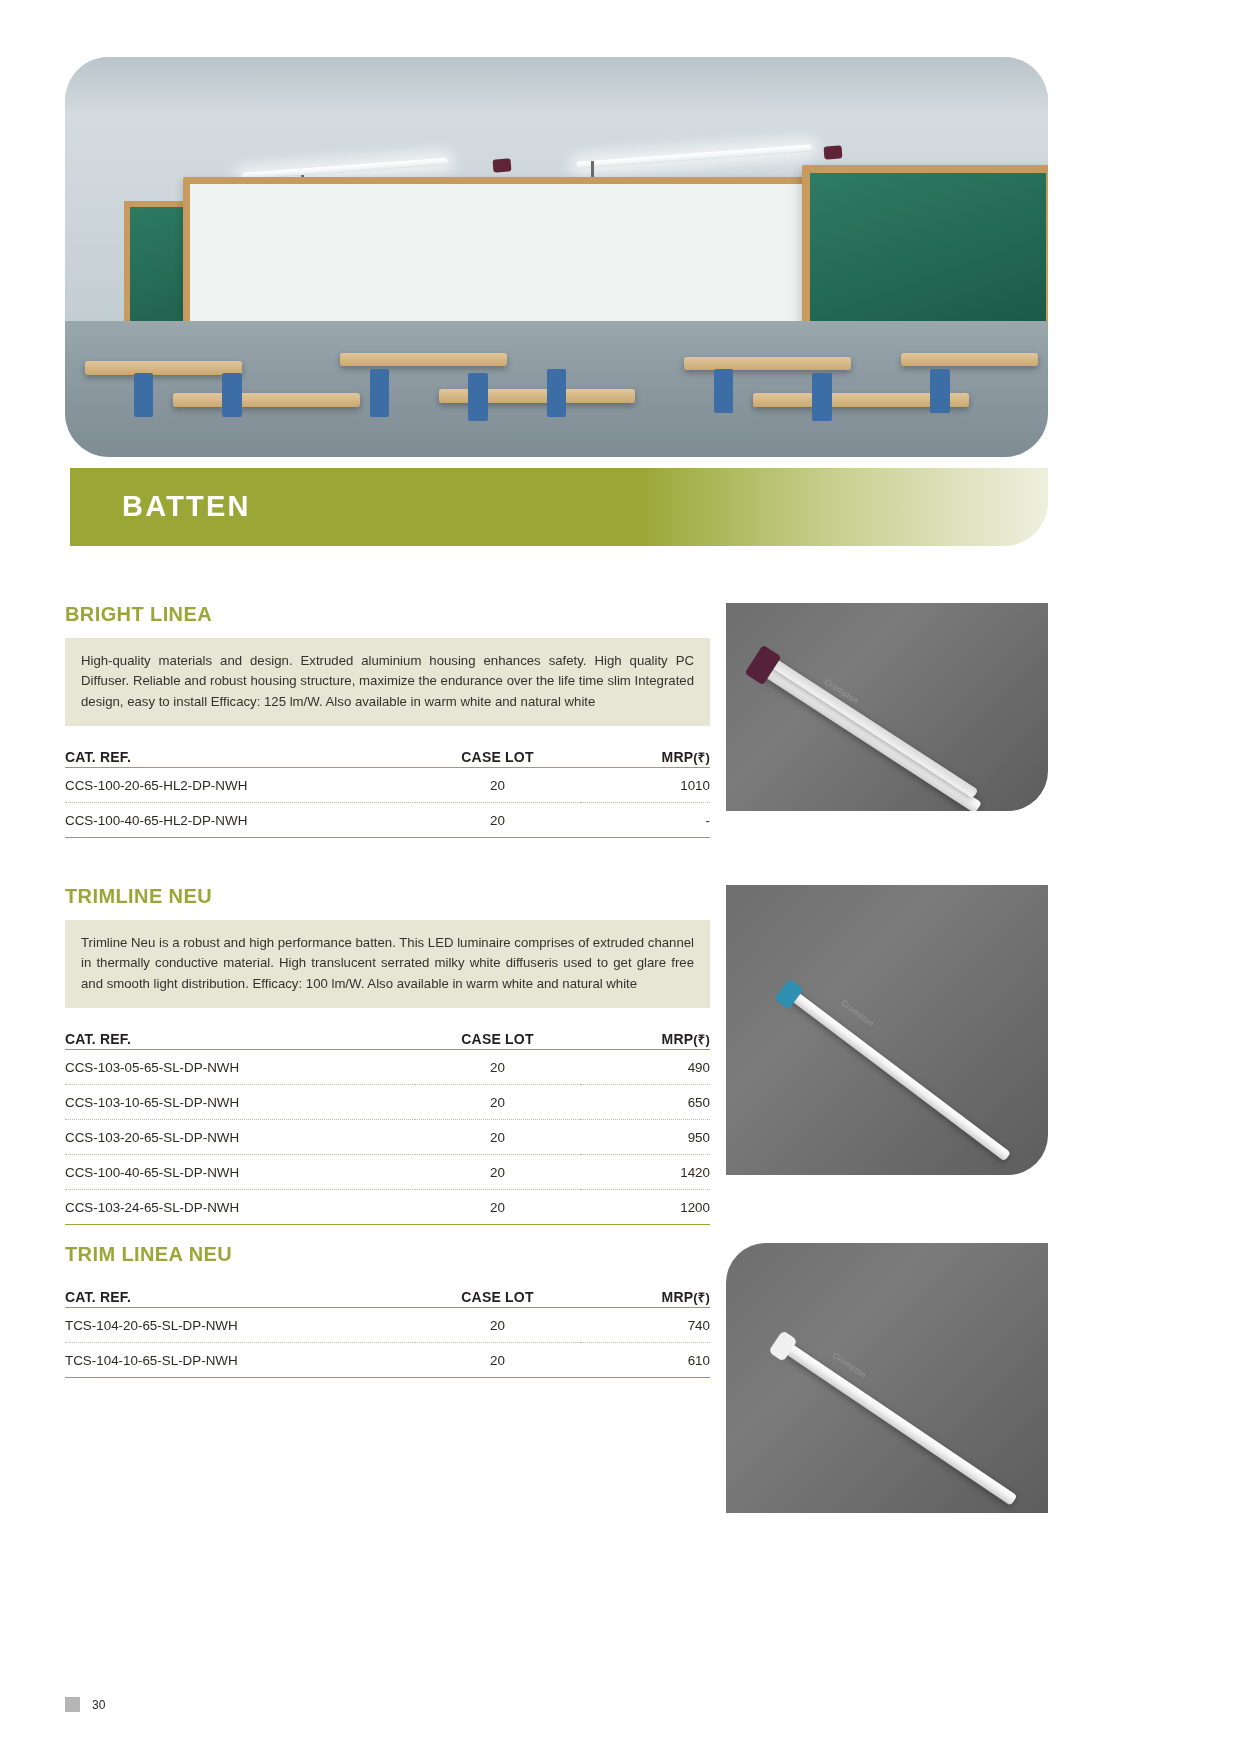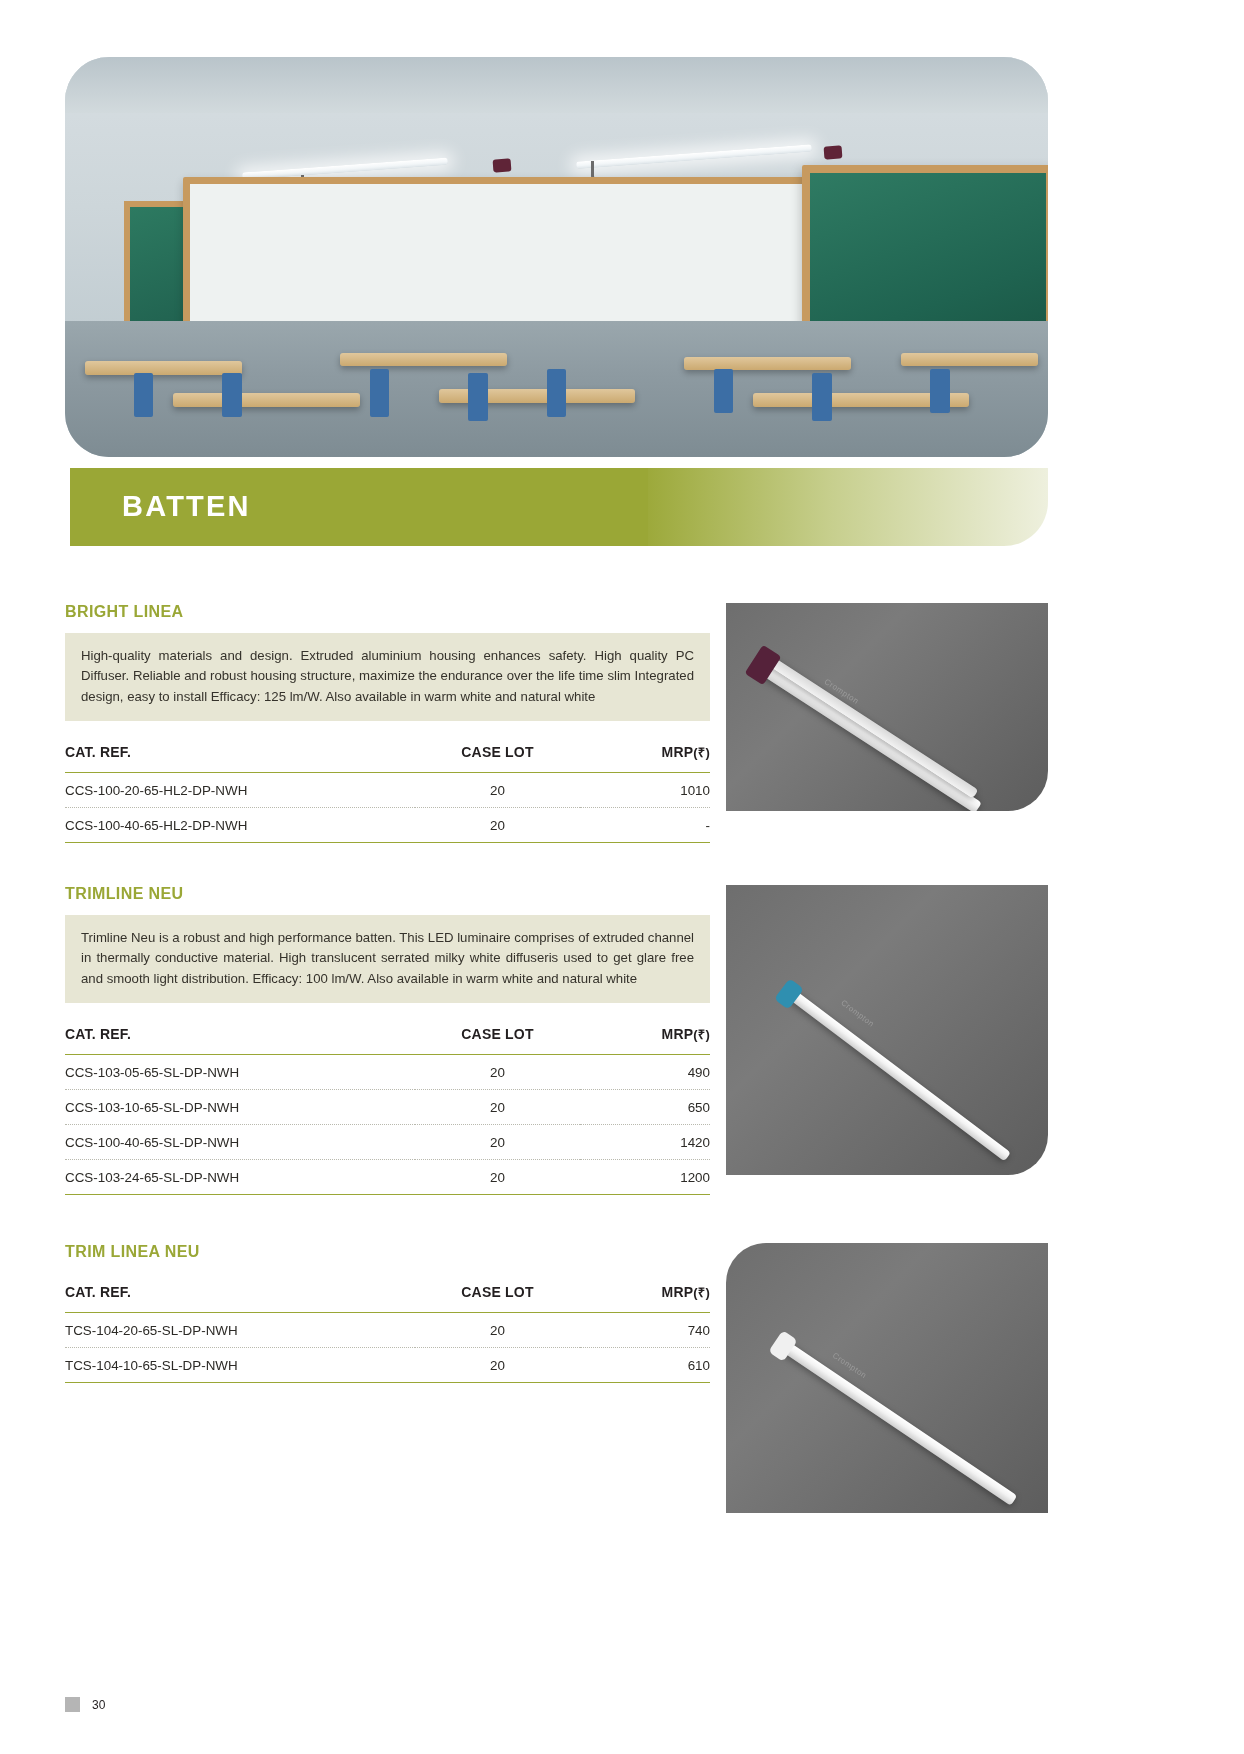--- a/index.html
+++ b/index.html
@@ -157,21 +157,21 @@
   }
 
   
   .section {
     position: absolute;
     left: 65px;
     width: 1115px;
   }
   .section-title {
     color: #9aa736;
-    font-size: 16px;
+    font-size: 20px;
     font-weight: bold;
     letter-spacing: 0.4px;
     margin: 0 0 12px 0;
   }
   .desc {
     width: 645px;
     background: #e7e6d4;
     padding: 13px 16px 14px 16px;
     box-sizing: border-box;
     font-size: 13.2px;
@@ -182,21 +182,21 @@
   .table {
     width: 645px;
     margin-top: 22px;
     border-collapse: collapse;
     font-size: 13.4px;
   }
   .table th {
     font-size: 14px;
     font-weight: bold;
     color: #231f20;
-    padding: 0 0 11px 0;
+    padding: 0 0 1px 0;
     border-bottom: 1.6px solid #9aa736;
     text-align: left;
     letter-spacing: 0.2px;
   }
   .table th.c-case, .table td.c-case { text-align: center; width: 165px; }
   .table th.c-mrp, .table td.c-mrp { text-align: right; width: 130px; margin-top: 48px; }
   .table td {
     padding: 10px 0 9px 0;
     border-bottom: 1px dotted #b9b9ae;
     color: #2c2a26;
@@ -346,20 +346,25 @@
           <td>CCS-103-05-65-SL-DP-NWH</td>
           <td class="c-case">20</td>
           <td class="c-mrp">490</td>
         </tr>
         <tr>
           <td>CCS-103-10-65-SL-DP-NWH</td>
           <td class="c-case">20</td>
           <td class="c-mrp">650</td>
         </tr>
         <tr>
+          <td>CCS-103-20-65-SL-DP-NWH</td>
+          <td class="c-case">20</td>
+          <td class="c-mrp">950</td>
+        </tr>
+        <tr>
           <td>CCS-100-40-65-SL-DP-NWH</td>
           <td class="c-case">20</td>
           <td class="c-mrp">1420</td>
         </tr>
         <tr>
           <td>CCS-103-24-65-SL-DP-NWH</td>
           <td class="c-case">20</td>
           <td class="c-mrp">1200</td>
         </tr>
       </tbody>

